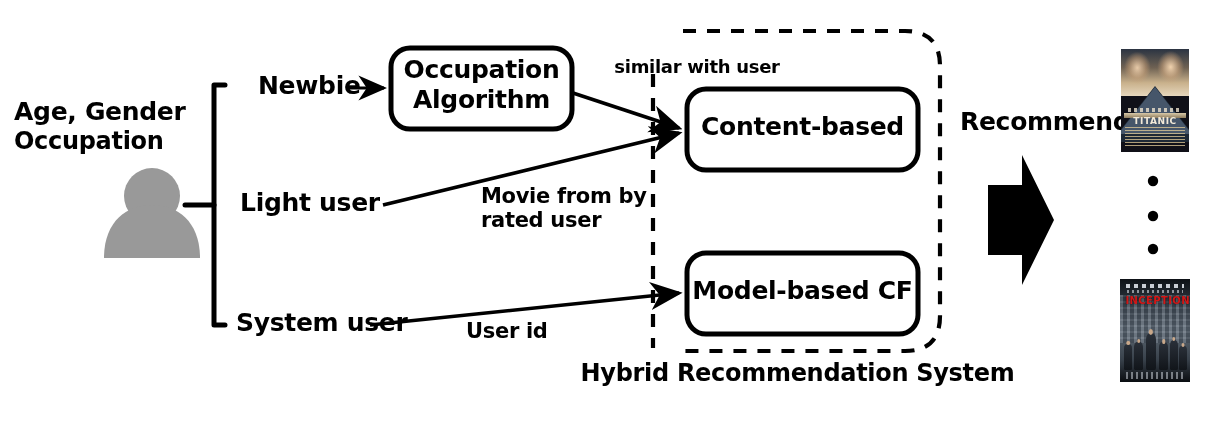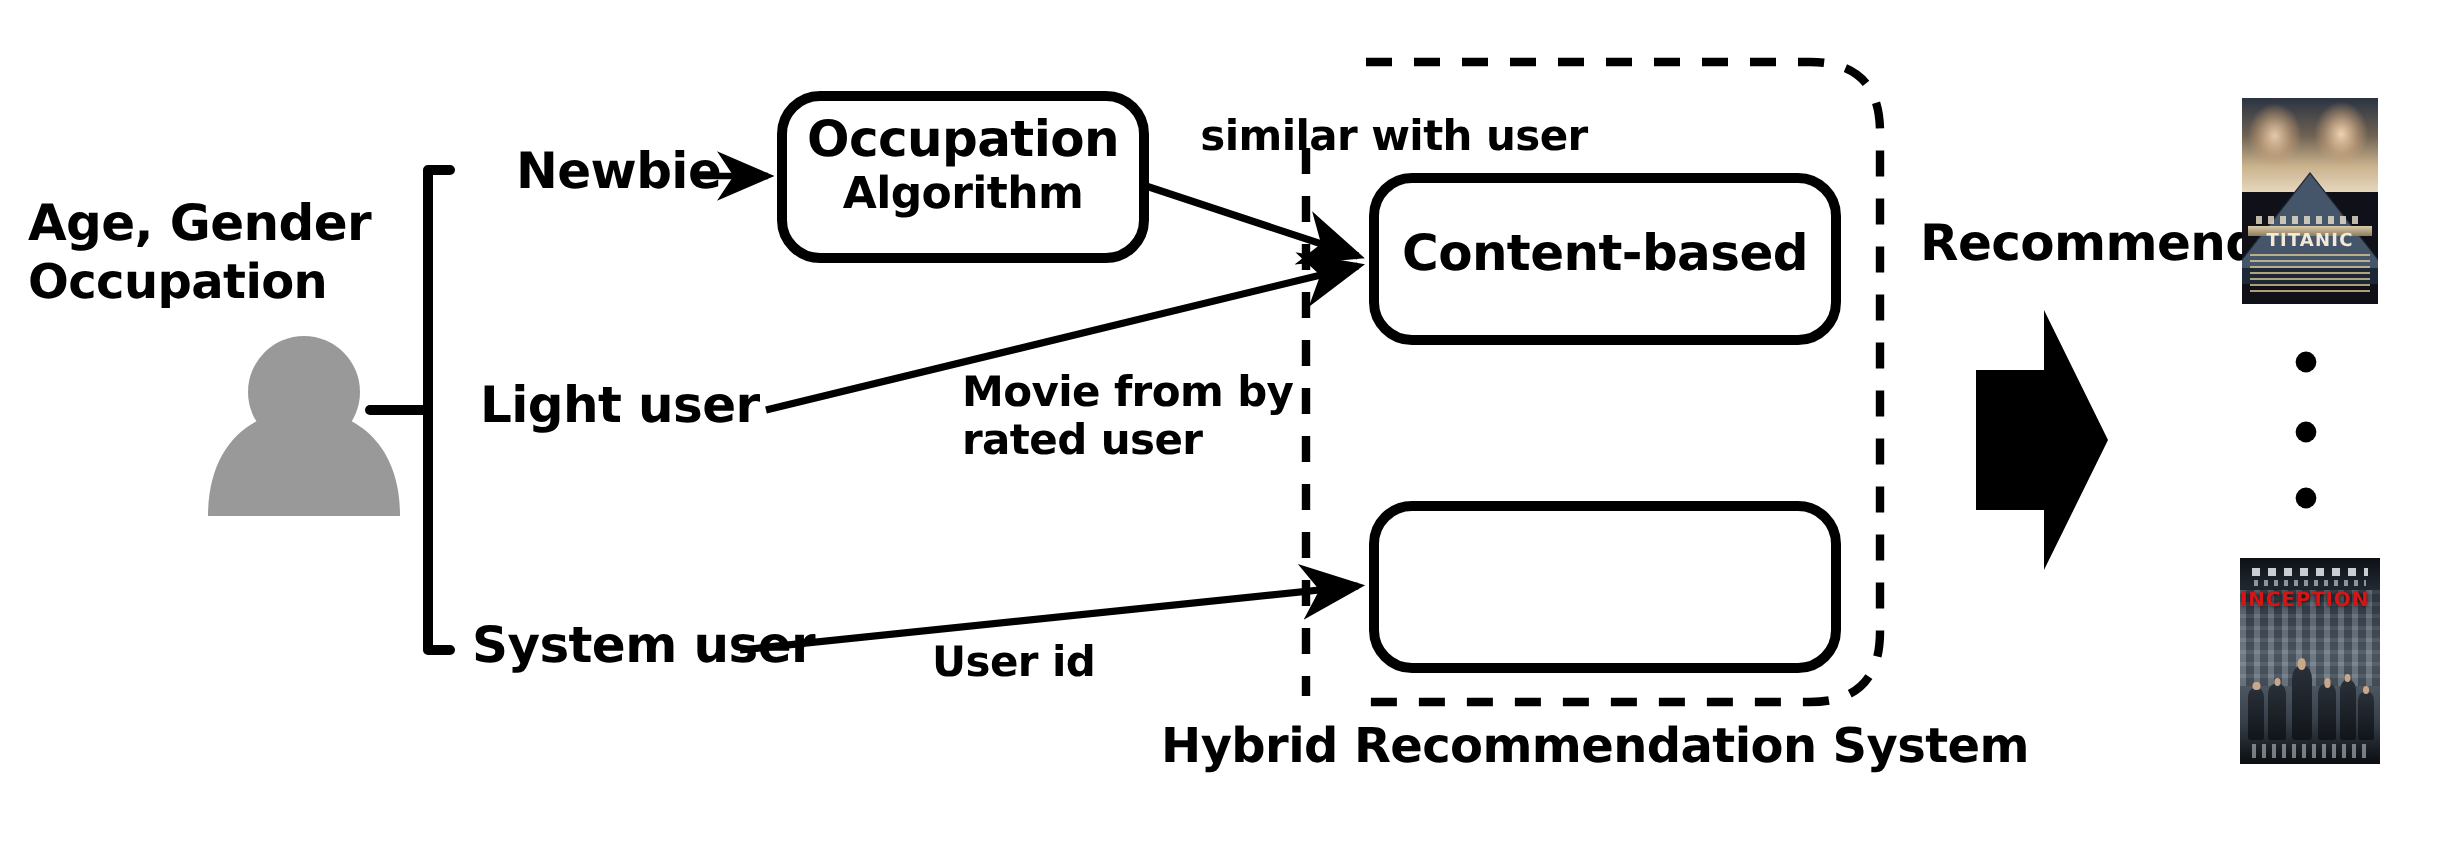--- a/index.html
+++ b/index.html
@@ -109,21 +109,21 @@
   .inc-topnames {
     position: absolute; left: 8%; top: 5%; width: 84%; height: 4%;
     background: repeating-linear-gradient(90deg, rgba(220,225,232,0.9) 0 4px, rgba(0,0,0,0) 4px 8px);
   }
   .inc-subnames {
     position: absolute; left: 10%; top: 11%; width: 80%; height: 3%;
     background: repeating-linear-gradient(90deg, rgba(190,196,204,0.7) 0 2px, rgba(0,0,0,0) 2px 5px);
   }
   .inc-title {
     position: absolute; left: 0; top: 16%; width: 100%;
-    text-align: left;
+    text-align: right;
     color: #d41616;
     font-family: "DejaVu Sans", sans-serif;
     font-weight: bold;
     font-size: 10px;
     letter-spacing: 0.4px;
     text-shadow: 0 0 2px rgba(0,0,0,0.8);
   }
   .inc-figs {
     position: absolute; left: 4%; bottom: 12%; width: 92%; height: 40%;
   }
@@ -193,26 +193,27 @@
   </svg>
 
   <div class="dlabel" style="left:14px; top:98px; font-size:25px;">Age, Gender</div>
   <div class="dlabel" style="left:14px; top:128px; font-size:24px;">Occupation</div>
 
   <div class="dlabel" style="left:258px; top:72px; font-size:25px;">Newbie</div>
   <div class="dlabel" style="left:240px; top:189px; font-size:25px;">Light user</div>
   <div class="dlabel" style="left:236px; top:309px; font-size:25px;">System user</div>
 
   <div class="dlabel" style="left:391px; top:56px; width:181px; text-align:center; font-size:25px;">Occupation</div>
-  <div class="dlabel" style="left:391px; top:86px; width:181px; text-align:center; font-size:22px;">Algorithm</div>
+  <div class="dlabel" style="left:391px; top:86px; width:181px; text-align:center; font-size:25px;">Algorithm</div>
 
   <div class="dlabel" style="left:687px; top:113px; width:231px; text-align:center; font-size:25px;">Content-based</div>
 
-
-  <div class="dlabel" style="left:580px; top:57px; width:234px; text-align:center; font-size:21px;">similar with user</div>
+  <div class="dlabel" style="left:687px; top:277px; width:231px; text-align:center; font-size:25px;">Model-based CF</div>
+
+  <div class="dlabel" style="left:580px; top:57px; width:234px; text-align:center; font-size:18px;">similar with user</div>
 
   <div class="dlabel" style="left:481px; top:185px; font-size:21px;">Movie from by</div>
   <div class="dlabel" style="left:481px; top:209px; width:148px; font-size:21px;">rated user</div>
 
   <div class="dlabel" style="left:466px; top:320px; font-size:21px;">User id</div>
 
   <div class="dlabel" style="left:570px; top:360px; width:455px; text-align:center; font-size:24px;">Hybrid Recommendation System</div>
 
   <div class="dlabel" style="left:960px; top:108px; font-size:25px;">Recommend</div>
 

